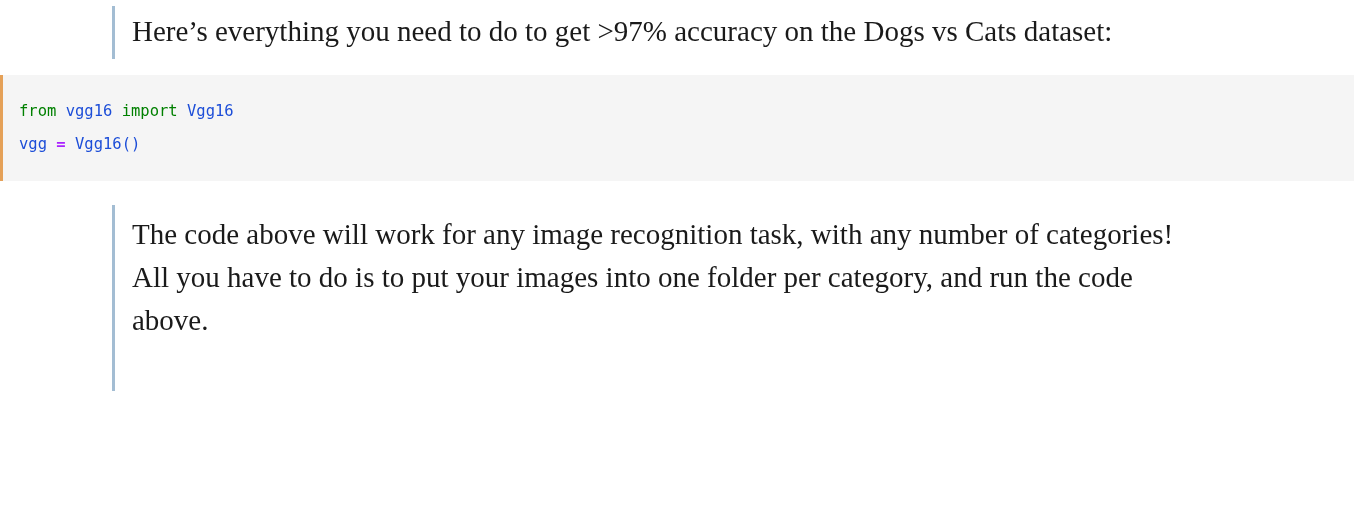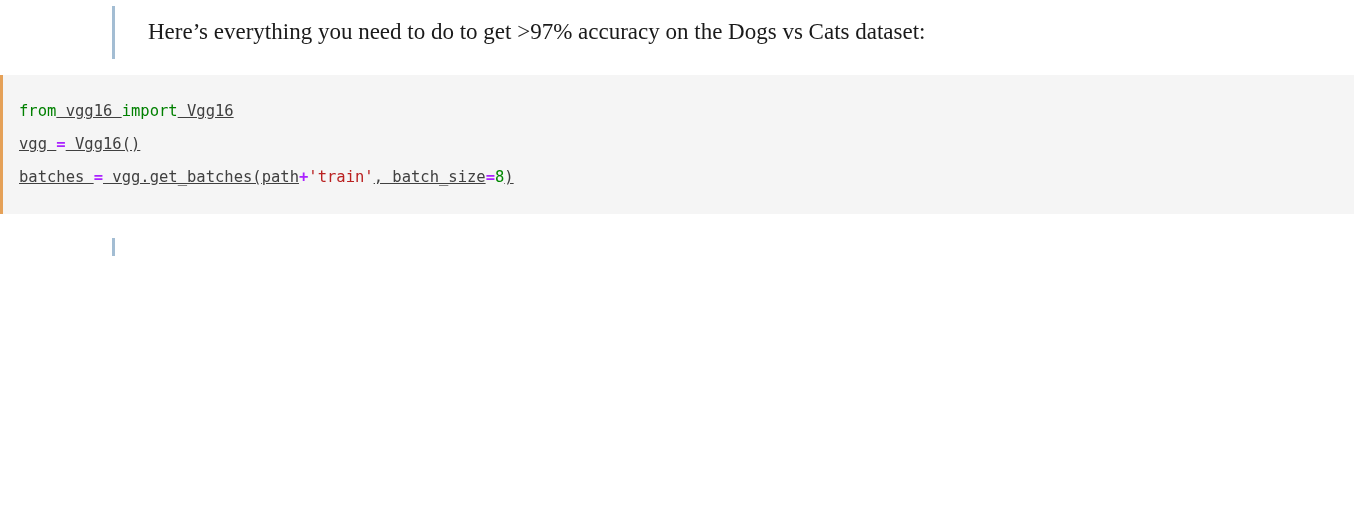--- a/index.html
+++ b/index.html
@@ -22,23 +22,23 @@
     height: 528px;
     overflow: hidden;
     font-family: "Liberation Sans", sans-serif;
   }
   .notebook { width: 1366px; }
 
   
   .md-cell {
     margin: 0 14px 0 112px;
     border-left: 3px solid var(--markdown-border);
-    padding: 4px 0 6px 33px;
+    padding: 4px 0 6px 17px;
     font-family: "Liberation Serif", serif;
-    font-size: 23px;
+    font-size: 29px;
     line-height: 43px;
     color: var(--text);
   }
   .md-cell.intro { margin-top: 6px; }
   .md-cell.outro { margin-top: 24px; padding-top: 8px; padding-bottom: 10px; }
   .md-body { max-width: 1060px; }
   .md-body p { margin: 0; }
   .md-body p.para1 { margin-bottom: 39px; }
 
   
@@ -66,39 +66,39 @@
     font-size: 15.5px;
     line-height: 33px;
     color: #000000;
   }
   .code-line { white-space: pre; }
 
   .tok-k { color: var(--kw); font-weight: normal; }
   .tok-o { color: var(--op); font-weight: bold; }
   .tok-s { color: var(--str); }
   .tok-n { color: var(--num); }
-  .tok-p { color: #404040; text-decoration: underline; }
+  .tok-p { color: #1d4ed8; }
 </style>
 </head>
 <body>
 
 <div class="notebook">
 
   <div class="md-cell intro">
     <div class="md-body">
       <p>Here’s everything you need to do to get &gt;97% accuracy on the Dogs vs Cats dataset:</p>
     </div>
   </div>
 
   <div class="code-cell">
     <div class="code-area">
         <div class="code-line"><span class="tok-k">from</span><span class="tok-p"> vgg16 </span><span class="tok-k">import</span><span class="tok-p"> Vgg16</span></div>
         <div class="code-line"><span class="tok-p">vgg </span><span class="tok-o">=</span><span class="tok-p"> Vgg16()</span></div>
-        <div class="code-line"><span class="tok-p">batches </span><span class="tok-o">=</span><span class="tok-p"> vgg.get_batches(path</span><span class="tok-o">+</span><span class="tok-s">'train'</span><span class="tok-p">, batch_size</span><span class="tok-o">=</span><span class="tok-n">8</span><span class="tok-p">)</span></div>
       </div>
   </div>
 
   <div class="md-cell outro">
     <div class="md-body">
+      <p class="para1">The code above will work for any image recognition task, with any number of categories! All you have to do is to put your images into one folder per category, and run the code above.</p>
     </div>
   </div>
 
 </div>
 
 </body></html>

